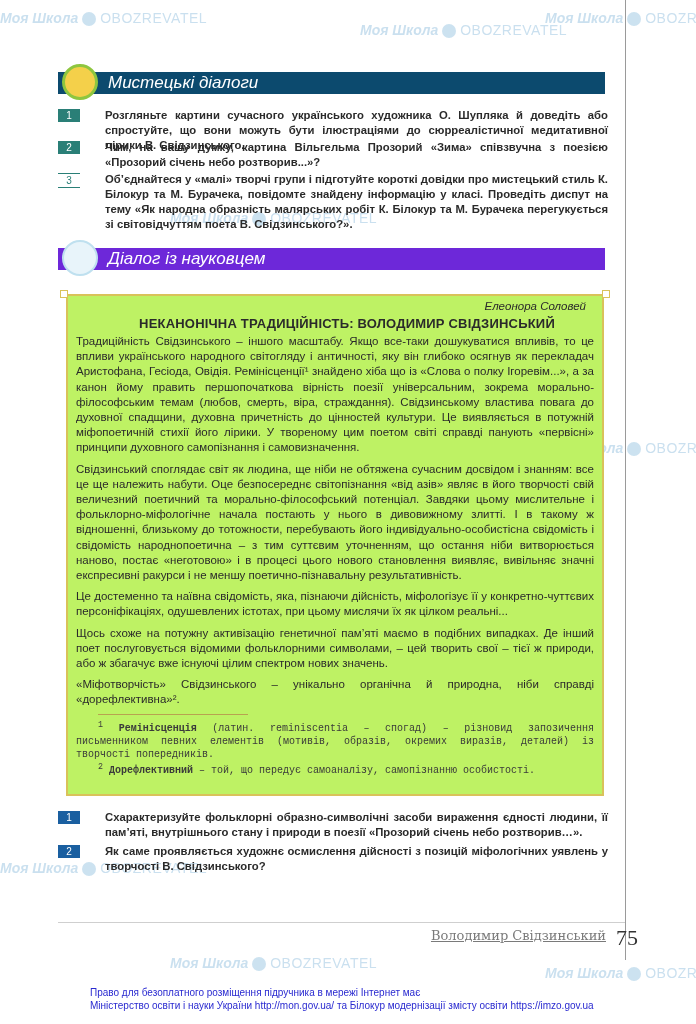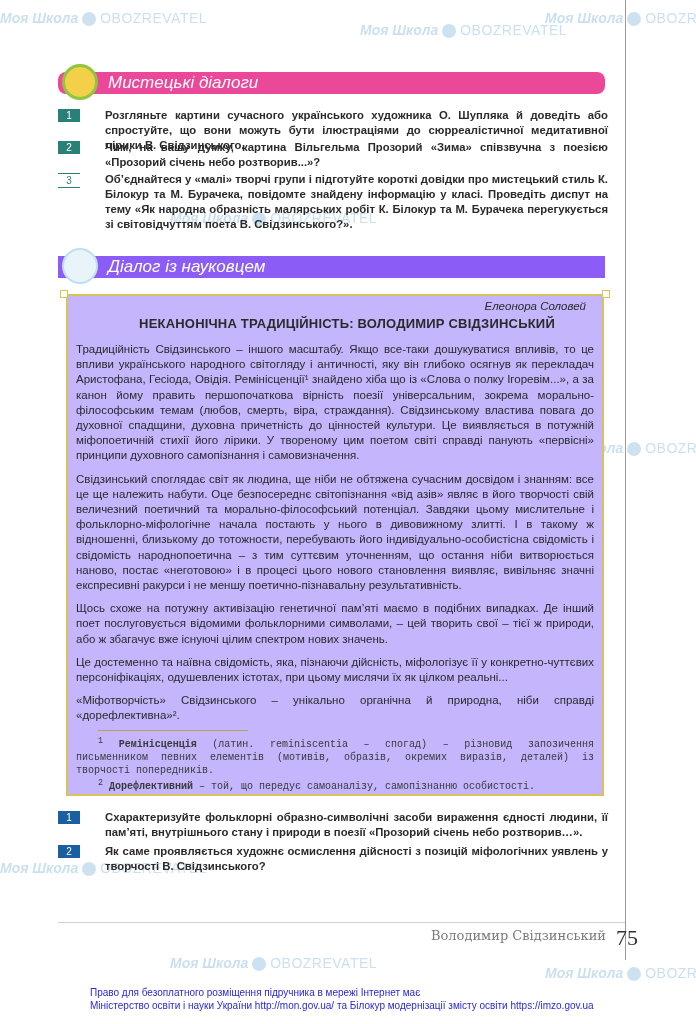--- a/index.html
+++ b/index.html
@@ -5,43 +5,43 @@
   html,body{margin:0;padding:0;}
   body{width:696px;height:1024px;background:#ffffff;position:relative;overflow:hidden;font-family:"Liberation Sans","DejaVu Sans",sans-serif;color:#2a2a2a;}
   .vline{position:absolute;left:625px;top:0;width:1px;height:960px;background:#9a9a9a;}
   .wm{position:absolute;font-size:14px;color:#b9d6ea;font-style:italic;font-weight:bold;opacity:.75;white-space:nowrap;}
   .wm .c{display:inline-block;width:14px;height:14px;border-radius:50%;background:#bcd9ec;vertical-align:middle;margin:0 4px;}
   .wm .o{font-style:normal;font-weight:normal;letter-spacing:.5px;}
 
   .banner{position:absolute;left:58px;height:22px;width:547px;color:#fff;font-style:italic;font-size:17px;line-height:22px;}
   .banner .txt{position:absolute;left:50px;top:0;}
   .banner .badge{position:absolute;left:4px;top:-8px;width:36px;height:36px;border-radius:50%;background:#fff;}
-  .b1{top:72px;background:#ec4899;border-radius:8px;}
+  .b1{top:72px;background:#0c4a6e;}
   .b1 .badge{border:3px solid #8ec63f;box-sizing:border-box;background:#f4d04a;}
-  .b2{top:256px;background:#8b5cf6;}
+  .b2{top:248px;background:#6d28d9;}
   .b2 .badge{border:2px solid #bfe0ef;box-sizing:border-box;background:#e8f4fa;}
 
   .q{position:absolute;left:58px;width:550px;font-size:11.3px;line-height:15px;}
   .q .num{position:absolute;left:0;top:1px;width:22px;height:13px;color:#fff;font-size:10px;text-align:center;line-height:13px;}
   .q .num.teal{background:#2a7f77;}
   .q .num.blue{background:#1a5fa0;}
   .q .num.line{color:#2a7f77;background:transparent;border-top:1px solid #2a7f77;border-bottom:1px solid #2a7f77;}
   .q .t{margin-left:47px;text-align:justify;font-weight:bold;}
 
-  .box{position:absolute;left:66px;top:294px;width:538px;height:502px;background:#c4b5fd;border:2px solid #d9c25a;box-sizing:border-box;}
+  .box{position:absolute;left:66px;top:294px;width:538px;height:502px;background:#bef264;border:2px solid #d9c25a;box-sizing:border-box;}
   .corner{position:absolute;width:6px;height:6px;border:1.5px solid #d9c25a;background:#fff;}
   .author{position:absolute;right:16px;top:4px;font-style:italic;font-size:11.5px;}
   .title{position:absolute;left:0;right:0;top:20px;text-align:center;font-weight:bold;font-size:13px;letter-spacing:.2px;padding-left:24px;}
   .body{position:absolute;left:8px;right:8px;top:38px;font-size:11.5px;line-height:15.2px;text-align:justify;}
-  .body p{margin:8px 0 6px 0;}
+  .body p{margin:0 0 6px 0;}
   .fnline{width:150px;height:1px;background:#b8a250;margin:6px 0 4px 22px;}
   .fn{font-size:10px;line-height:13px;color:#3a3a3a;}
   .fn p{margin:0;text-indent:22px;font-family:Liberation Mono, monospace;}
 
-  .footer-title{position:absolute;right:90px;top:928px;font-family:"DejaVu Serif",serif;font-size:13px;color:#7a7a7a;}
+  .footer-title{position:absolute;right:90px;top:928px;font-family:"DejaVu Serif",serif;font-size:13px;color:#7a7a7a;text-decoration:underline;}
   .pagenum{position:absolute;left:616px;top:925px;font-family:"Liberation Serif",serif;font-size:22px;color:#333;}
   .footer-line{position:absolute;left:58px;top:922px;width:567px;height:1px;background:#cfcfcf;}
   .legal{position:absolute;left:90px;top:986px;font-size:10px;line-height:13px;color:#2a2ad0;}
 </style>
 </head>
 <body>
 
 <div class="vline"></div>
 
 <div class="wm" style="left:0;top:10px;"><span>Моя Школа</span><span class="c"></span><span class="o">OBOZREVATEL</span></div>
@@ -77,22 +77,22 @@
 </div>
 
 <div class="box">
   <div class="corner" style="left:-8px;top:-6px;"></div>
   <div class="corner" style="right:-8px;top:-6px;"></div>
   <div class="author">Елеонора Соловей</div>
   <div class="title">НЕКАНОНІЧНА ТРАДИЦІЙНІСТЬ: ВОЛОДИМИР СВІДЗИНСЬКИЙ</div>
   <div class="body">
     <p>Традиційність Свідзинського – іншого масштабу. Якщо все-таки дошукуватися впливів, то це впливи українського народного світогляду і античності, яку він глибоко осягнув як перекладач Аристофана, Гесіода, Овідія. Ремінісценції¹ знайдено хіба що із «Слова о полку Ігоревім...», а за канон йому править першопочаткова вірність поезії універсальним, зокрема морально-філософським темам (любов, смерть, віра, страждання). Свідзинському властива повага до духовної спадщини, духовна причетність до цінностей культури. Це виявляється в потужній міфопоетичній стихії його лірики. У твореному цим поетом світі справді панують «первісні» принципи духовного самопізнання і самовизначення.</p>
     <p>Свідзинський споглядає світ як людина, ще ніби не обтяжена сучасним досвідом і знанням: все це ще належить набути. Оце безпосереднє світопізнання «від азів» являє в його творчості свій величезний поетичний та морально-філософський потенціал. Завдяки цьому мислительне і фольклорно-міфологічне начала постають у нього в дивовижному злитті. І в такому ж відношенні, близькому до тотожности, перебувають його індивідуально-особистісна свідомість і свідомість народнопоетична – з тим суттєвим уточненням, що остання ніби витворюється наново, постає «неготовою» і в процесі цього нового становлення виявляє, вивільняє значні експресивні ракурси і не меншу поетично-пізнавальну результативність.</p>
+    <p>Це достеменно та наївна свідомість, яка, пізнаючи дійсність, міфологізує її у конкретно-чуттєвих персоніфікаціях, одушевлених істотах, при цьому мислячи їх як цілком реальні...</p>
     <p>Щось схоже на потужну активізацію генетичної пам’яті маємо в подібних випадках. Де інший поет послуговується відомими фольклорними символами, – цей творить свої – тієї ж природи, або ж збагачує вже існуючі цілим спектром нових значень.</p>
-    <p>Це достеменно та наївна свідомість, яка, пізнаючи дійсність, міфологізує її у конкретно-чуттєвих персоніфікаціях, одушевлених істотах, при цьому мислячи їх як цілком реальні...</p>
     <p>«Міфотворчість» Свідзинського – унікально органічна й природна, ніби справді «дорефлективна»².</p>
     <div class="fnline"></div>
     <div class="fn">
       <p><sup>1</sup> <b>Ремінісценція</b><span> (латин. reminiscentia – спогад) – різновид запозичення письменником певних елементів (мотивів, образів, окремих виразів, деталей) із творчості попередників.</span></p>
       <p><sup>2</sup> <b>Дорефлективний</b><span> – той, що передує самоаналізу, самопізнанню особистості.</span></p>
     </div>
   </div>
 </div>
 
 <div class="q" style="top:810px;">

